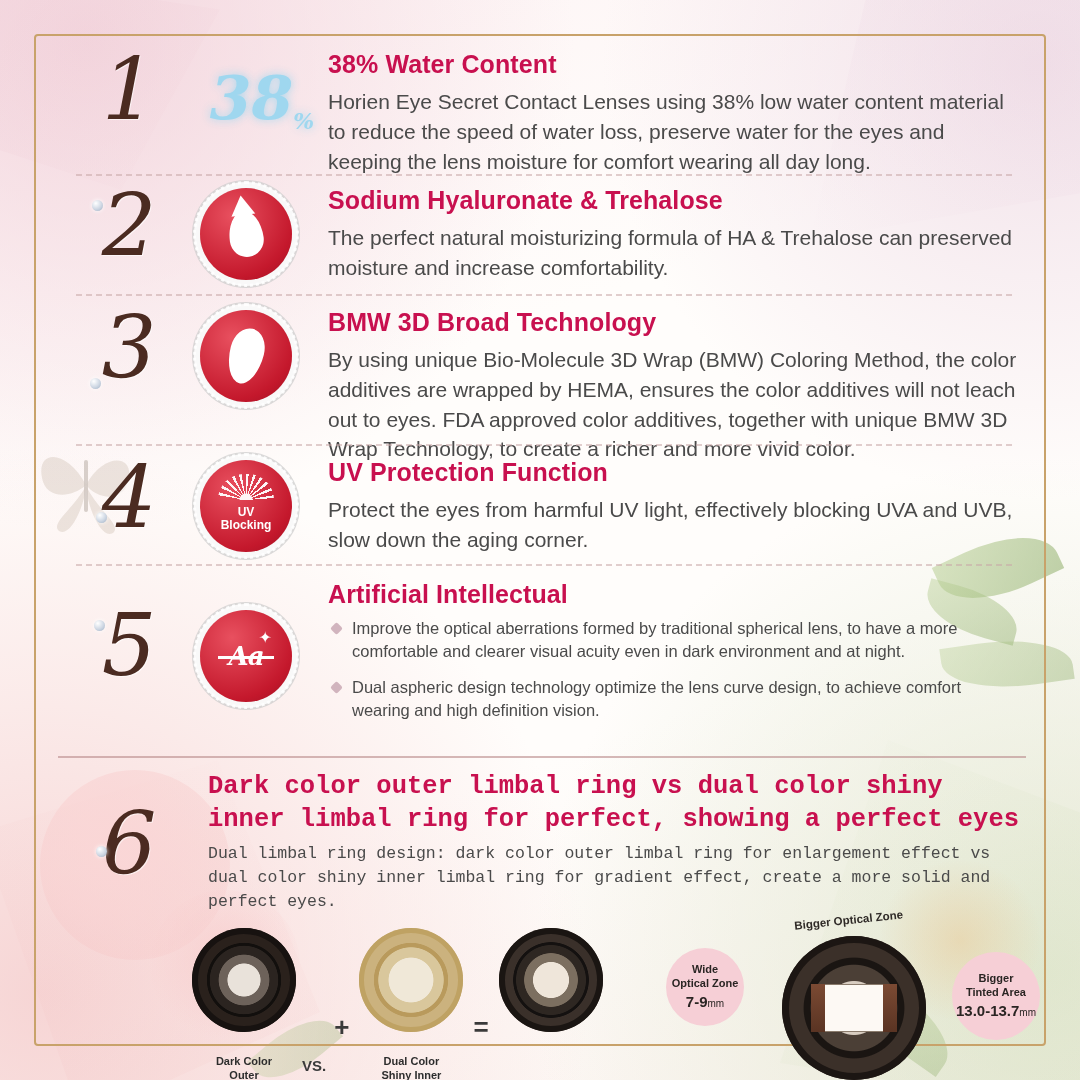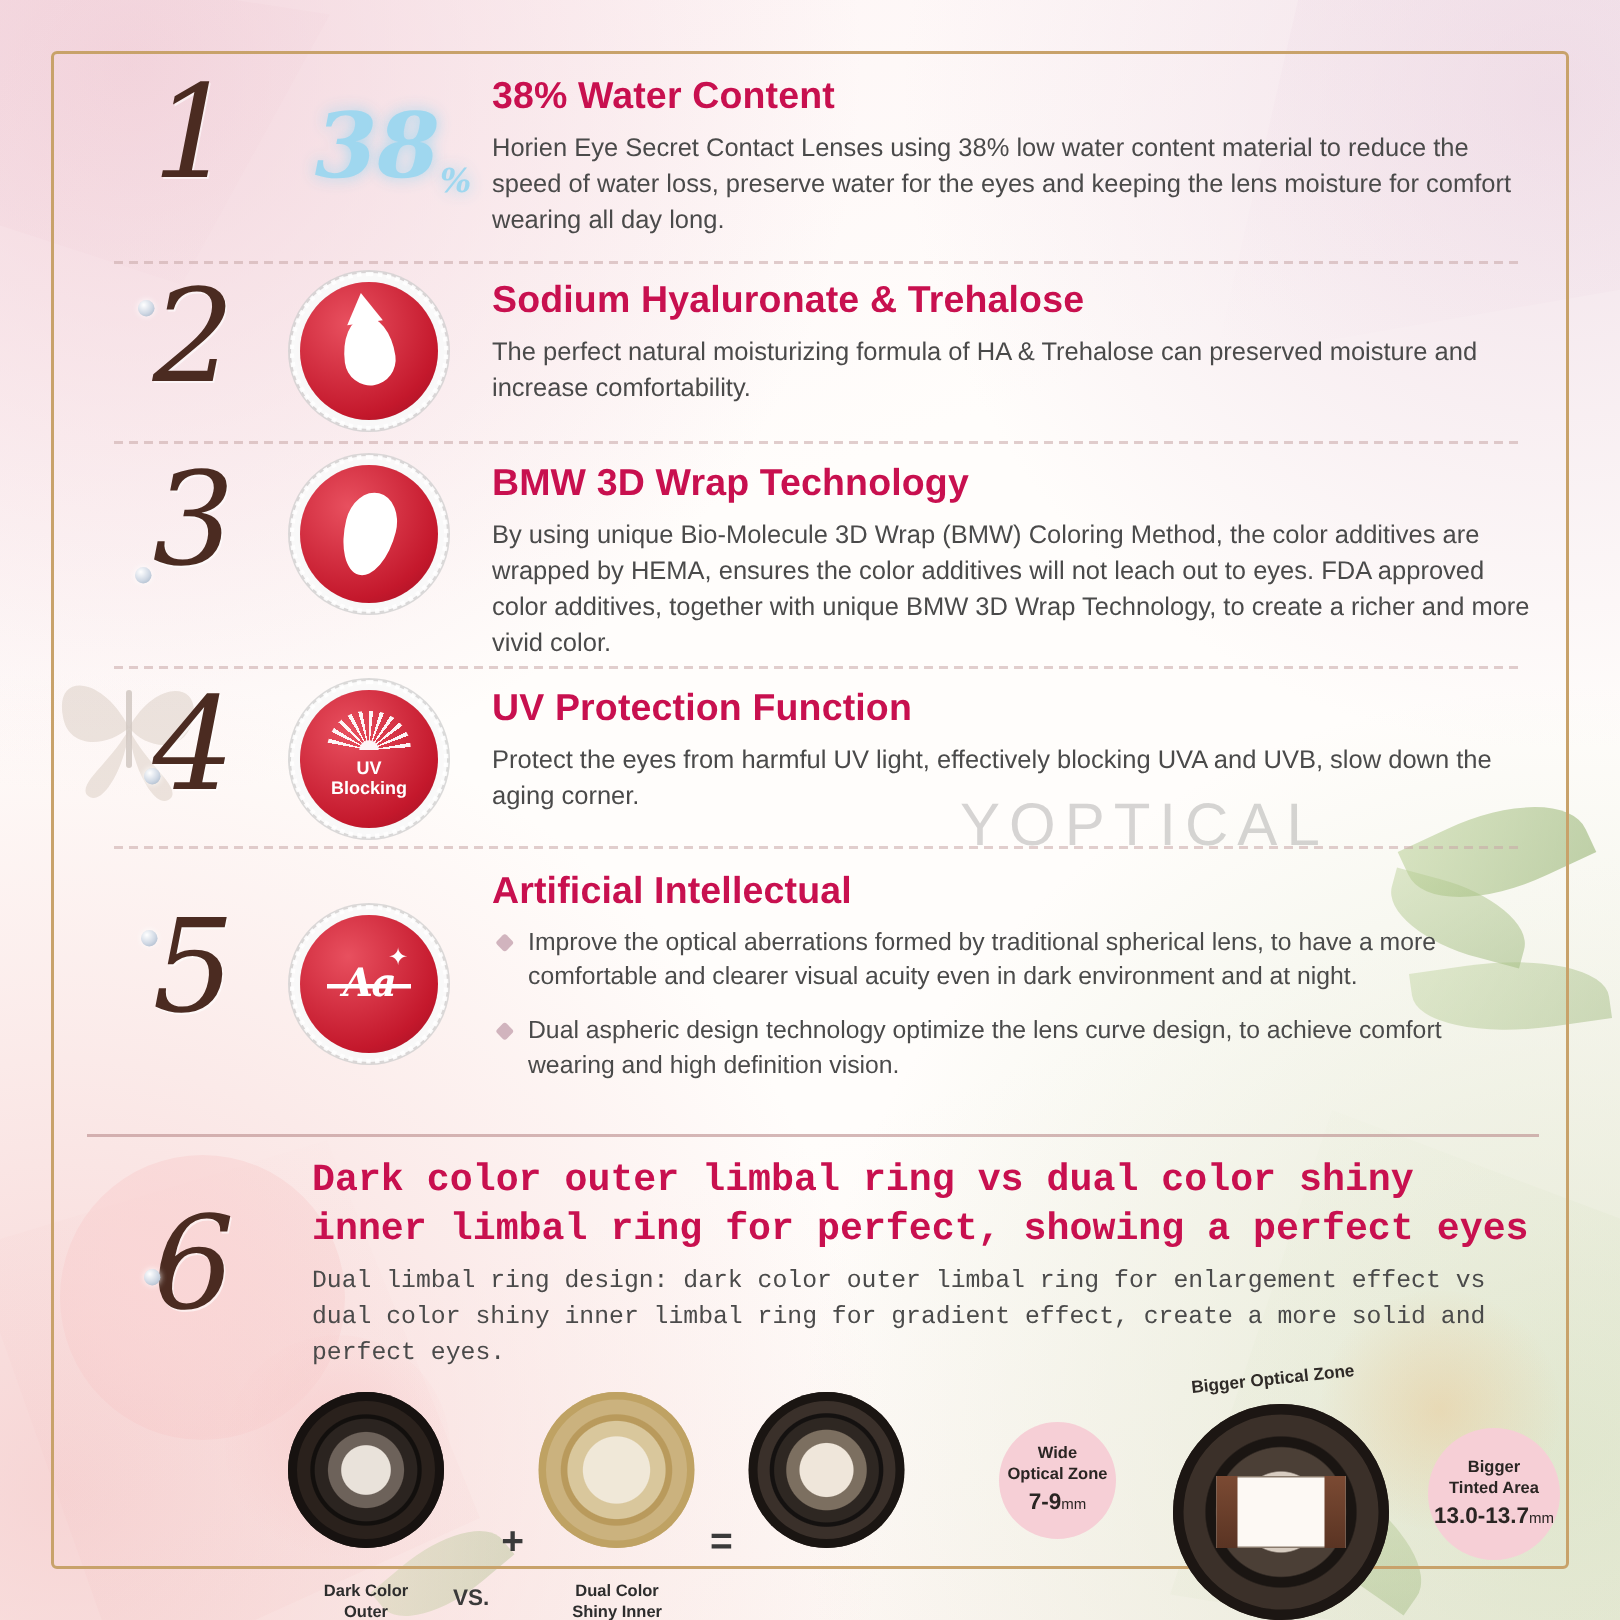--- a/index.html
+++ b/index.html
@@ -245,21 +245,21 @@
   }
   h2.title {
     margin: 4px 0 8px 0;
     font-size: 25px;
     font-weight: bold;
     color: #c8104f;
     letter-spacing: .1px;
   }
   p.body {
     margin: 0;
-    font-size: 17px;
+    font-size: 21px;
     line-height: 1.42;
     color: #4a4a4a;
   }
   ul.bullets {
     margin: 2px 0 0 0;
     padding: 0;
     list-style: none;
   }
   ul.bullets li {
     position: relative;
@@ -461,21 +461,20 @@
       <path d="M58 55 C40 20, 8 18, 14 48 C18 70, 44 68, 58 55 Z"></path>
       <path d="M58 55 C76 22, 108 24, 100 52 C94 72, 70 70, 58 55 Z"></path>
       <path d="M58 56 C46 78, 24 92, 30 100 C40 110, 56 80, 58 56 Z"></path>
       <path d="M58 56 C70 80, 92 94, 86 102 C76 112, 60 82, 58 56 Z"></path>
     </g>
     <rect x="56" y="30" width="4" height="52" rx="2" fill="#9b8e82" opacity="0.85"></rect>
   </svg>
 
   <div id="frame"></div>
 
-  <div class="watermark">YOPTICAL</div>
 
   <div id="content">
 
     <div class="row" style="height:128px;">
       <div class="numcol">
         <div class="num">1</div>
       </div>
       <div class="iconcol">
         <div class="watericon">
           <span>38</span>
@@ -512,21 +511,21 @@
       <div class="numcol">
         <div class="num">3</div>
         <div class="gem" style="left:32px; top:74px;"></div>
       </div>
       <div class="iconcol">
         <div class="badge pearl">
           <div class="lens"></div>
         </div>
       </div>
       <div class="textcol">
-        <h2 class="title">BMW 3D Wrap Technology</h2>
+        <h2 class="title">BMW 3D Broad Technology</h2>
         <p class="body">By using unique Bio-Molecule 3D Wrap (BMW) Coloring Method, the color additives are wrapped by HEMA, ensures the color additives will not leach out to eyes. FDA approved color additives, together with unique BMW 3D Wrap Technology, to create a richer and more vivid color.</p>
       </div>
     </div>
 
     <div class="divider"></div>
 
     <div class="row" style="height:110px; padding-top:8px;">
       <div class="numcol">
         <div class="num">4</div>
         <div class="gem" style="left:38px; top:58px;"></div>

